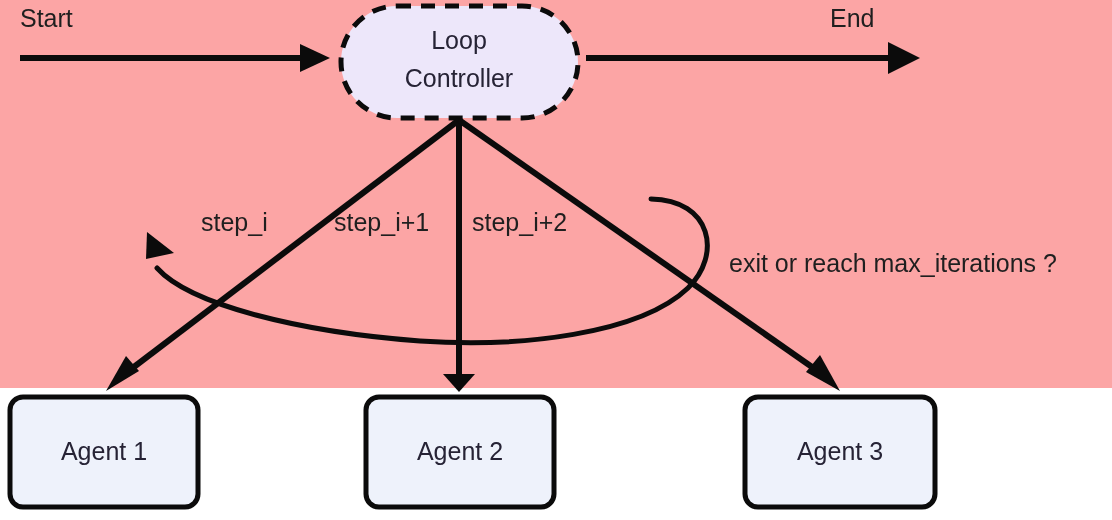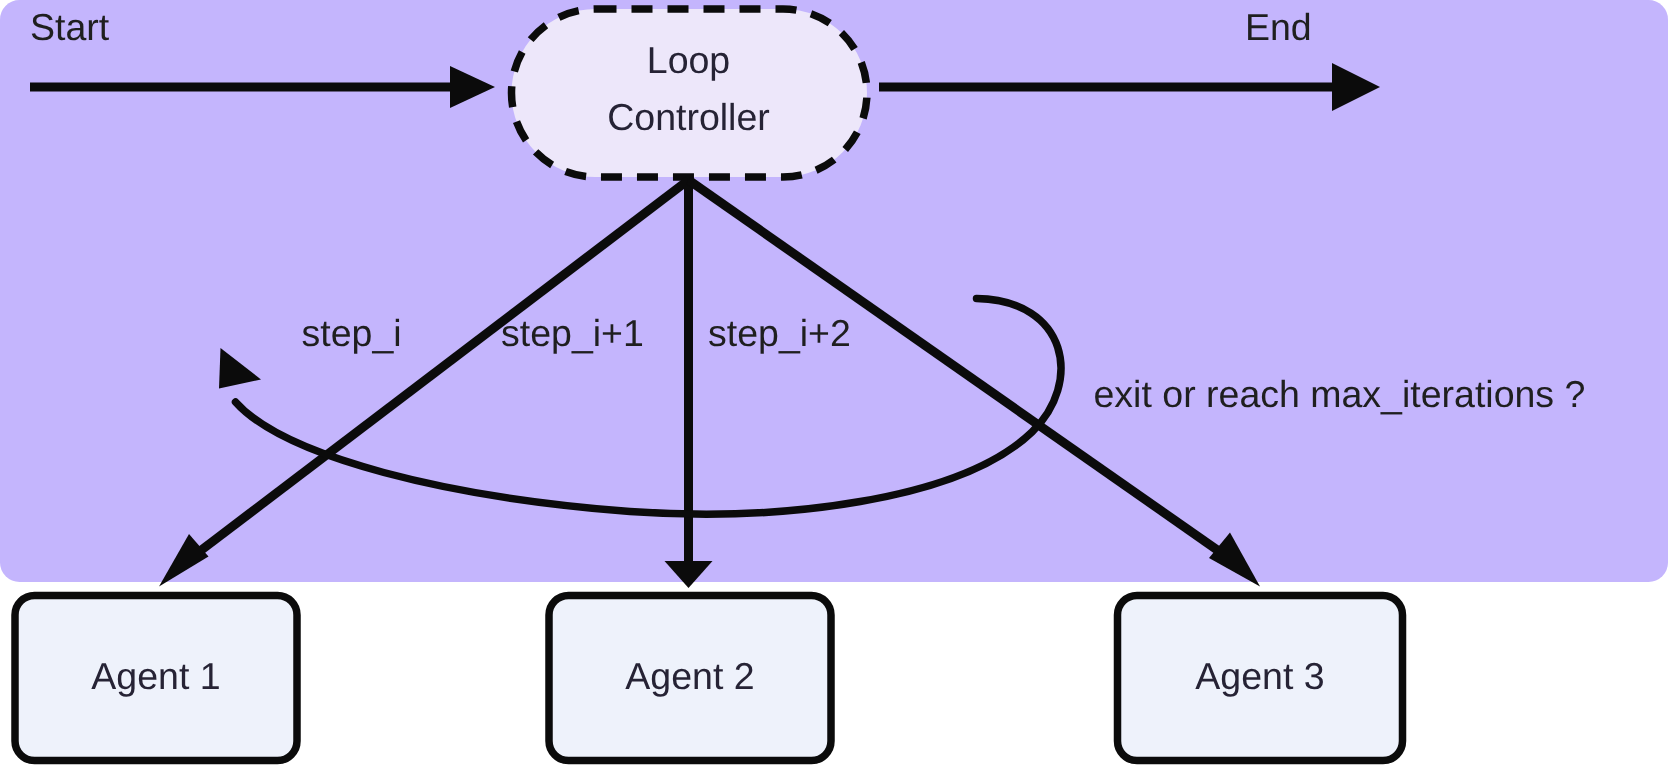--- a/index.html
+++ b/index.html
@@ -10,22 +10,21 @@
   body {
     width: 1112px;
     height: 520px;
     font-family: "Liberation Sans", sans-serif;
     overflow: hidden;
   }
   #diagram-root {
     position: relative;
     width: 1112px;
     height: 388px;
-    background: #c4b5fd;
-    border-radius: 13px;
+    background: #fca5a5;
   }
   svg.canvas {
     position: absolute;
     top: 0;
     left: 0;
     width: 1112px;
     height: 520px;
     display: block;
   }
   .node-text {

